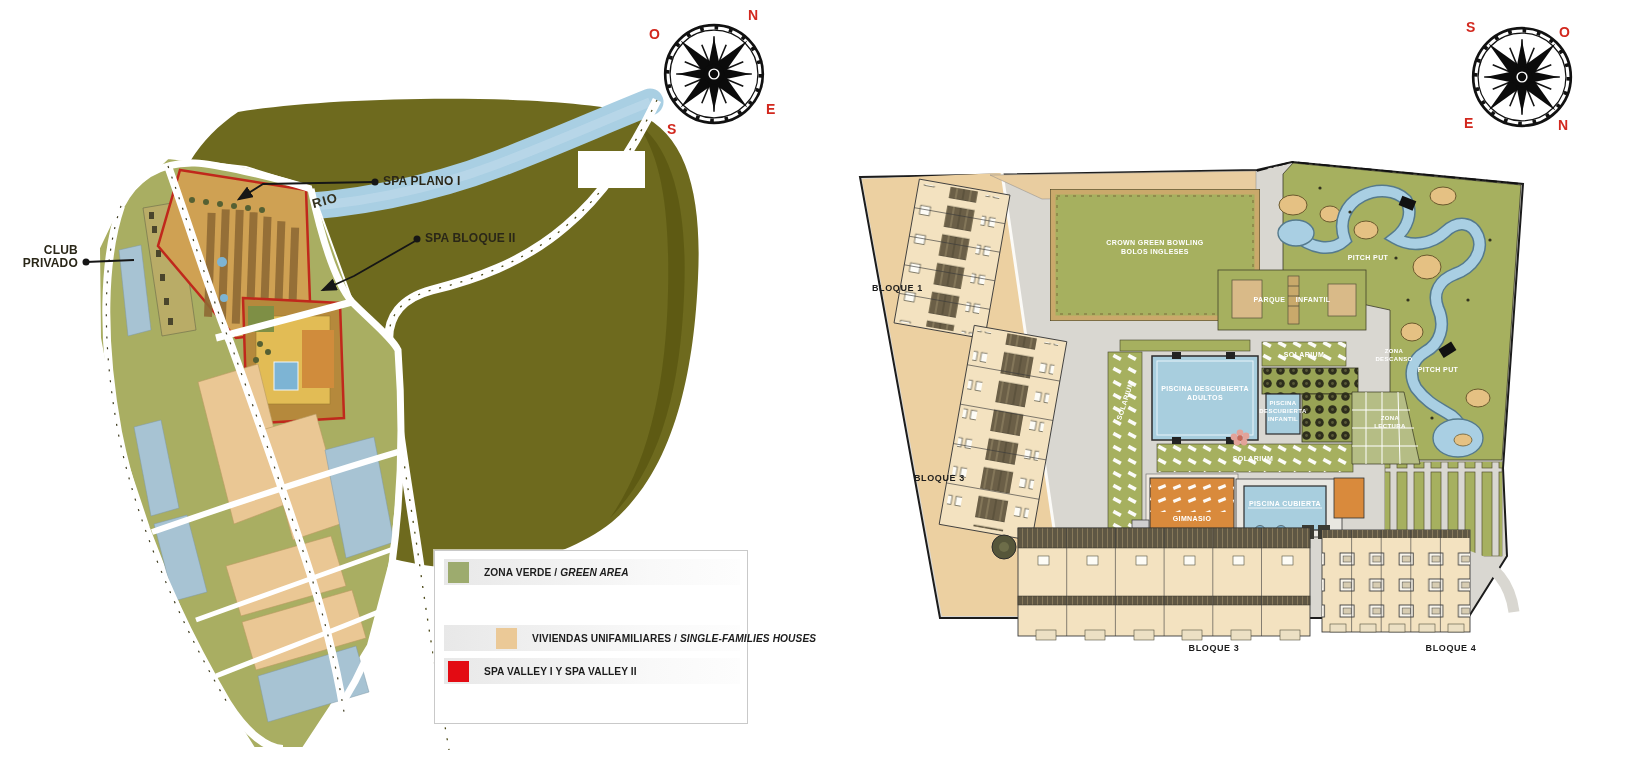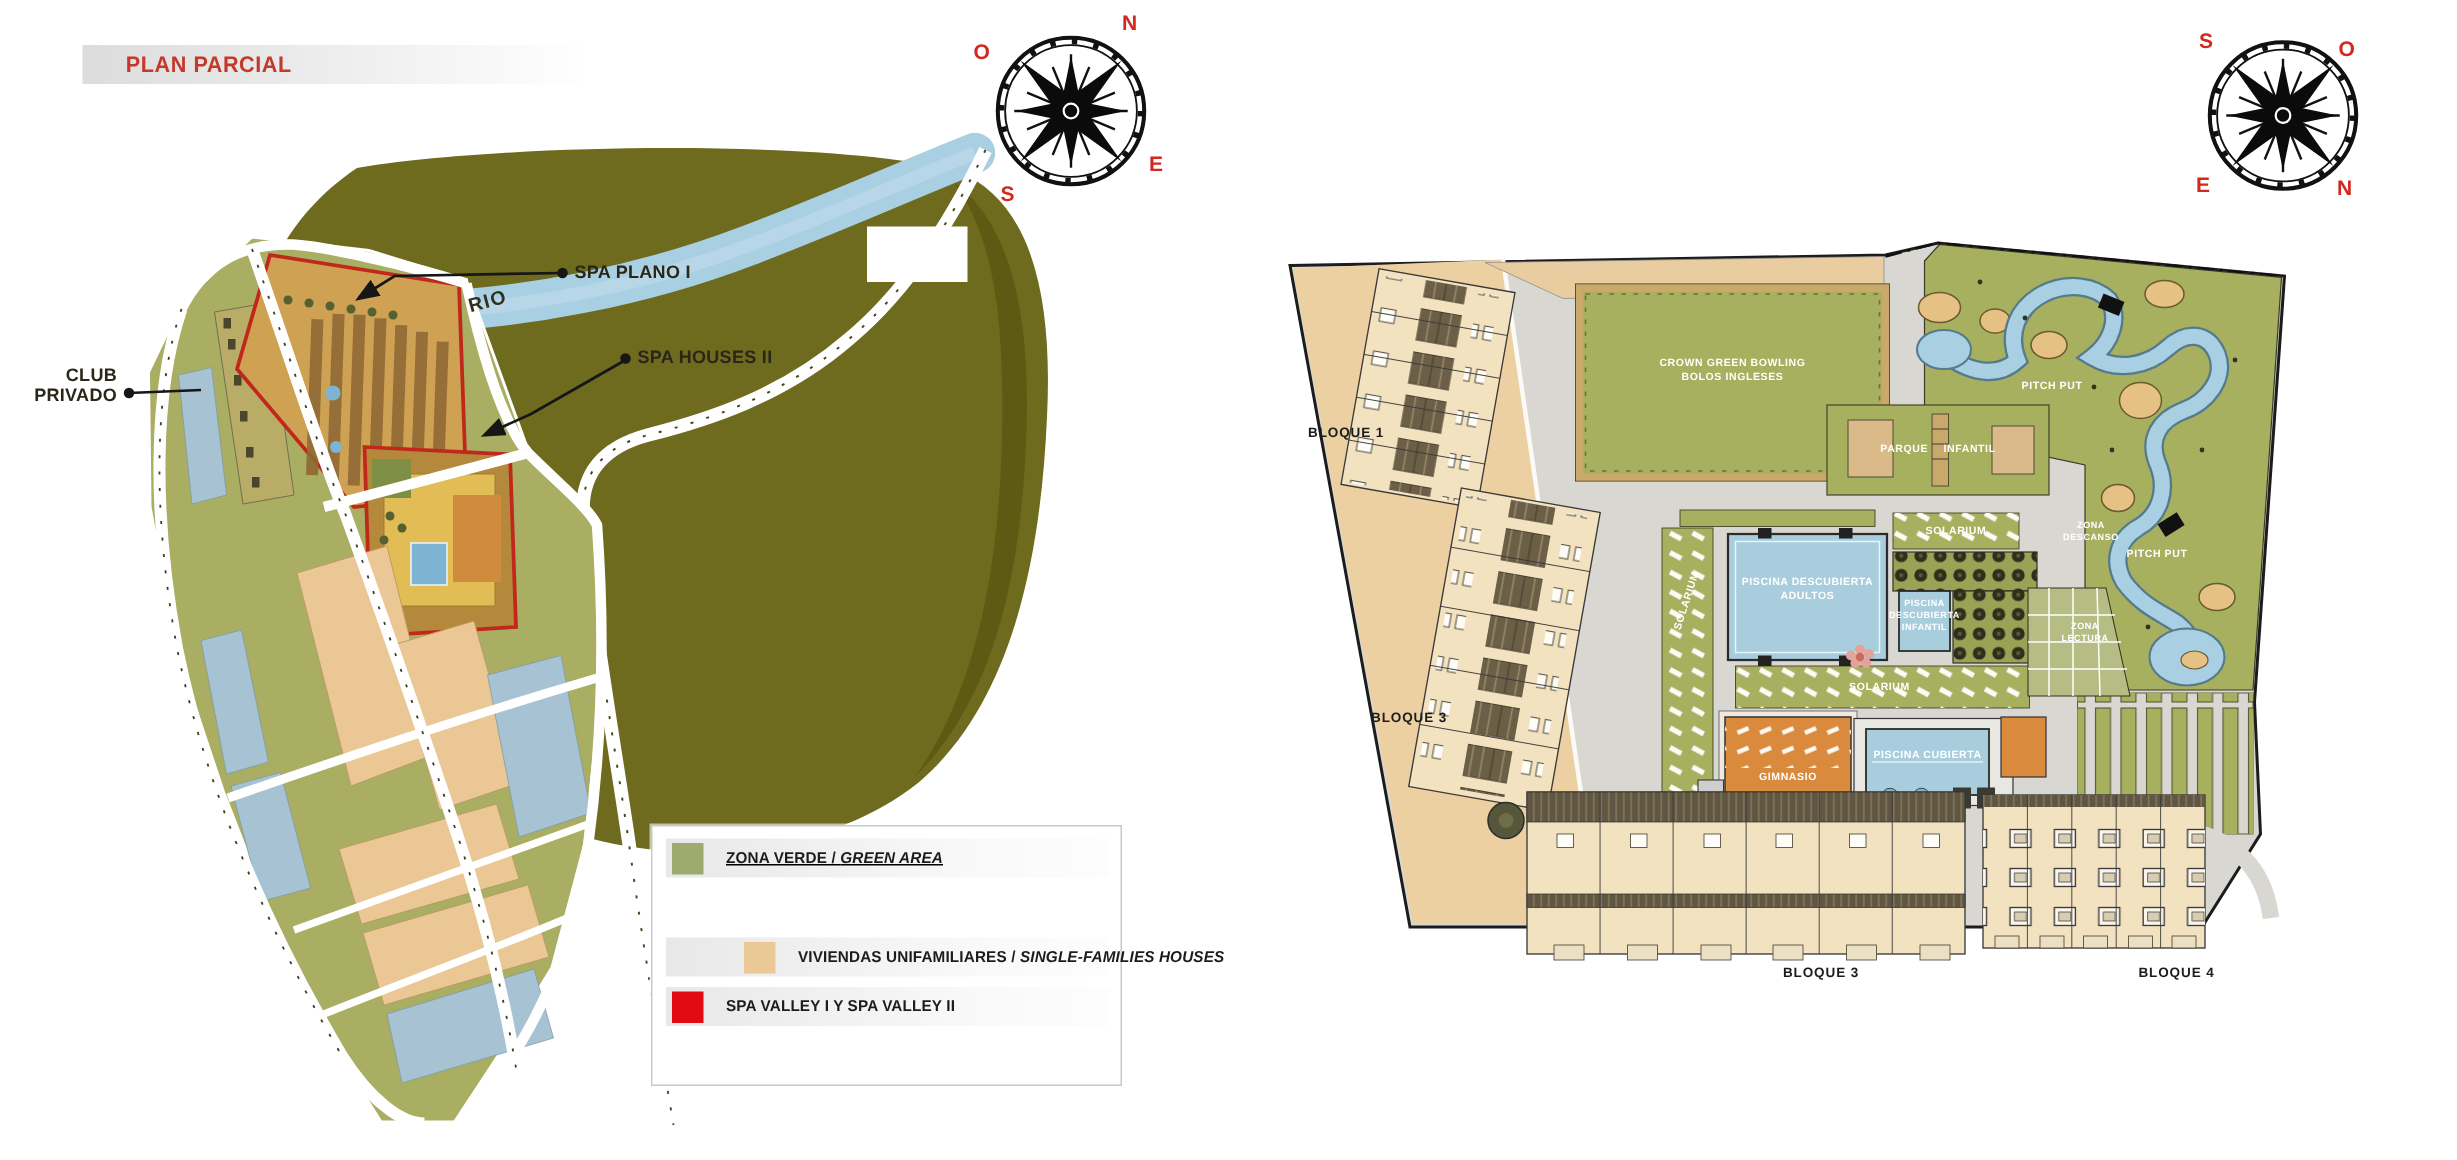--- a/index.html
+++ b/index.html
@@ -435,41 +435,38 @@
     <polygon points="80,50 58,54.5 50,50 58,45.5"></polygon>
     <polygon points="50,20 54.5,42 50,50 45.5,42"></polygon>
     <polygon points="20,50 42,45.5 50,50 42,54.5"></polygon>
     <polygon points="50,80 45.5,58 50,50 54.5,58"></polygon>
   </g>
   <circle cx="50" cy="50" r="8.5" fill="#0b0b0b"></circle>
   <circle cx="50" cy="50" r="4" fill="none" stroke="#fff" stroke-width="1.2"></circle>
 </g>
 </svg>
 
-<div class="title-bar" style="left:55px;top:30px;width:338px;">
-  <span class="title-text" style="color: rgb(197, 57, 43);">PLAN PARCIAL</span>
-</div>
 
 <div class="lbl compass-letter" style="left: 748px; top: 7px; color: rgb(210, 40, 30);">N</div>
 <div class="lbl compass-letter" style="left: 649px; top: 26px; color: rgb(210, 40, 30);">O</div>
 <div class="lbl compass-letter" style="left: 766px; top: 101px; color: rgb(210, 40, 30);">E</div>
 <div class="lbl compass-letter" style="left: 667px; top: 121px; color: rgb(210, 40, 30);">S</div>
 
 <div class="lbl compass-letter" style="left: 1466px; top: 19px; color: rgb(210, 40, 30);">S</div>
 <div class="lbl compass-letter" style="left: 1559px; top: 24px; color: rgb(210, 40, 30);">O</div>
 <div class="lbl compass-letter" style="left: 1464px; top: 115px; color: rgb(210, 40, 30);">E</div>
 <div class="lbl compass-letter" style="left: 1558px; top: 117px; color: rgb(210, 40, 30);">N</div>
 
 <div class="lbl map-label" style="left:383px;top:174px;">SPA PLANO I</div>
-<div class="lbl map-label" style="left:425px;top:231px;">SPA HOUSES II</div>
+<div class="lbl map-label" style="left:425px;top:231px;">SPA BLOQUE II</div>
 <div class="lbl map-label" style="left:16px;top:244px;width:62px;text-align:right;white-space:normal;line-height:13px;">CLUB PRIVADO</div>
 <div class="lbl rio-label" style="left:312px;top:193px;">RIO</div>
 
 <div class="legend">
-  <div class="legend-row" style="top:8px;text-decoration:underline;">
+  <div class="legend-row" style="top:8px;">
     <div class="legend-swatch" style="background-color: rgb(157, 171, 110);"></div>
     <div class="legend-text"><span>ZONA VERDE / </span><span class="en">GREEN AREA</span></div>
   </div>
   <div class="legend-row" style="top:74px;padding-left:48px;">
     <div class="legend-swatch" style="background-color: rgb(235, 201, 151);"></div>
     <div class="legend-text"><span>VIVIENDAS UNIFAMILIARES / </span><span class="en">SINGLE-FAMILIES HOUSES</span></div>
   </div>
   <div class="legend-row" style="top:107px;">
     <div class="legend-swatch" style="background-color: rgb(227, 11, 19);"></div>
     <div class="legend-text"><span>SPA VALLEY I Y SPA VALLEY II</span><span class="en"></span></div>

